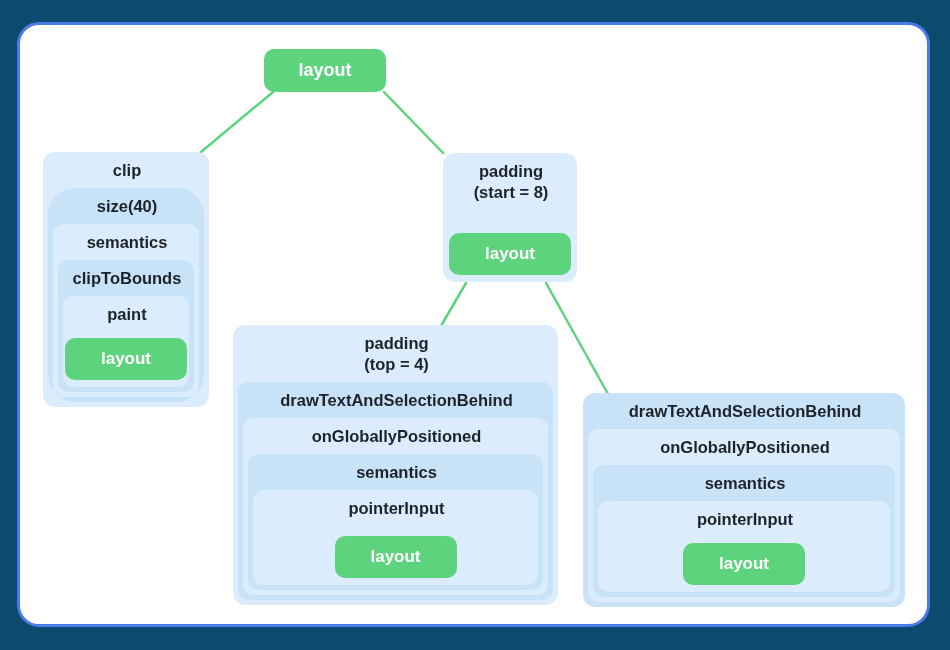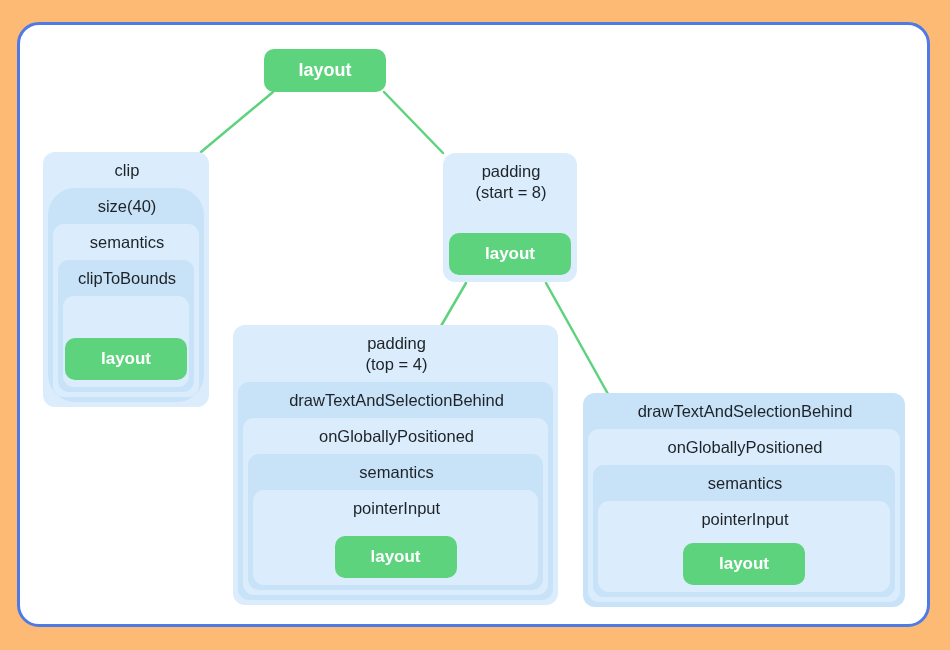--- a/index.html
+++ b/index.html
@@ -1,20 +1,20 @@
 <!DOCTYPE html>
 <html><head>
 <meta charset="utf-8">
 <style>
   html, body { margin: 0; padding: 0; background: #ffffff; }
   #stage {
     position: relative;
     width: 950px;
     height: 650px;
-    background: #fdba74;
+    background: #0c4a6e;
     font-family: "Liberation Sans", sans-serif;
     overflow: hidden;
   }
   #frame {
     position: absolute;
     left: 17px; top: 22px;
     width: 913px; height: 605px;
     box-sizing: border-box;
     border: 3px solid #4D7AE7;
     border-radius: 22px;
@@ -38,21 +38,21 @@
     border-radius: 11px;
     box-sizing: border-box;
   }
   .nest > .nest {
     flex: 1 1 auto;
     margin: 0 5px 5px 5px;
   }
   .nest-label {
     flex: 0 0 auto;
     text-align: center;
-    font-weight: 400;
+    font-weight: 700;
     font-size: 16.5px;
     line-height: 21px;
     color: #1D2328;
     padding: 8px 2px 7px 4px;
     white-space: pre-line;
   }
   .leaf {
     flex: 0 0 auto;
     margin: auto auto 7px auto;
     width: 122px;
@@ -77,20 +77,21 @@
   <div id="chains">
       <div class="nest node-abs" style="background: rgb(219, 237, 252); left: 43px; top: 152px; width: 166px; height: 255px; border-radius: 12px;">
         <div class="nest-label">clip</div>
         <div class="nest" style="background: rgb(200, 226, 248); border-radius: 27px;">
           <div class="nest-label">size(40)</div>
           <div class="nest" style="background: rgb(219, 237, 252);">
             <div class="nest-label">semantics</div>
             <div class="nest" style="background: rgb(200, 226, 248);">
               <div class="nest-label">clipToBounds</div>
               <div class="nest" style="background: rgb(219, 237, 252);">
+                <div class="nest-label">paint</div>
                 <div class="green-node leaf">
                   <span>layout</span>
                 </div>
               </div>
             </div>
           </div>
         </div>
       </div>
       <div class="nest node-abs" style="background: rgb(219, 237, 252); left: 443px; top: 153px; width: 134px; height: 129px; border-radius: 12px;">
         <div class="nest-label">padding

